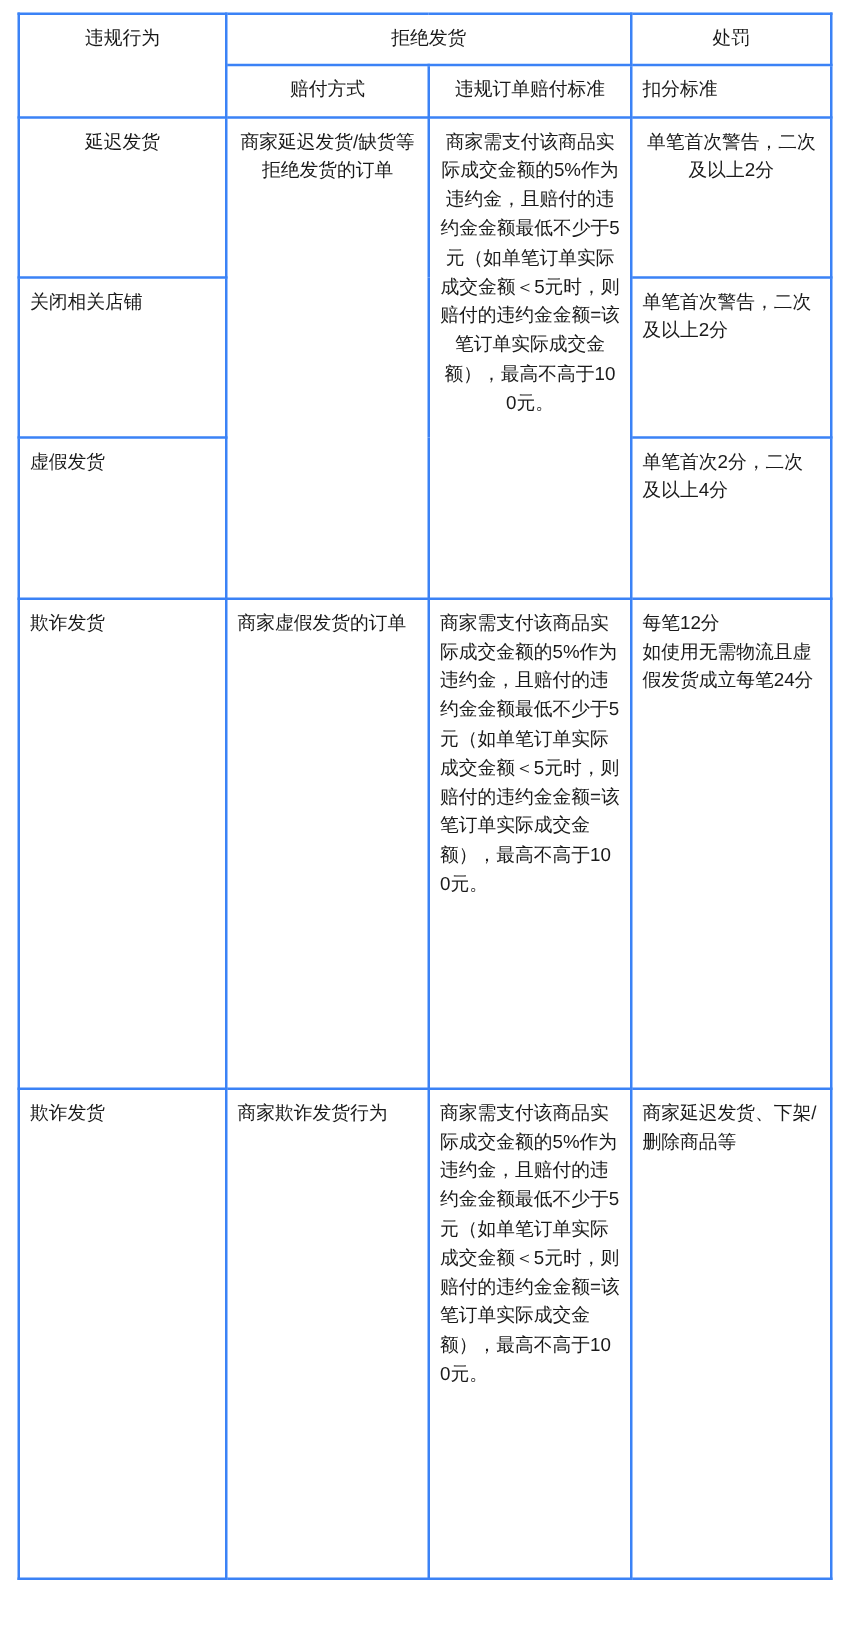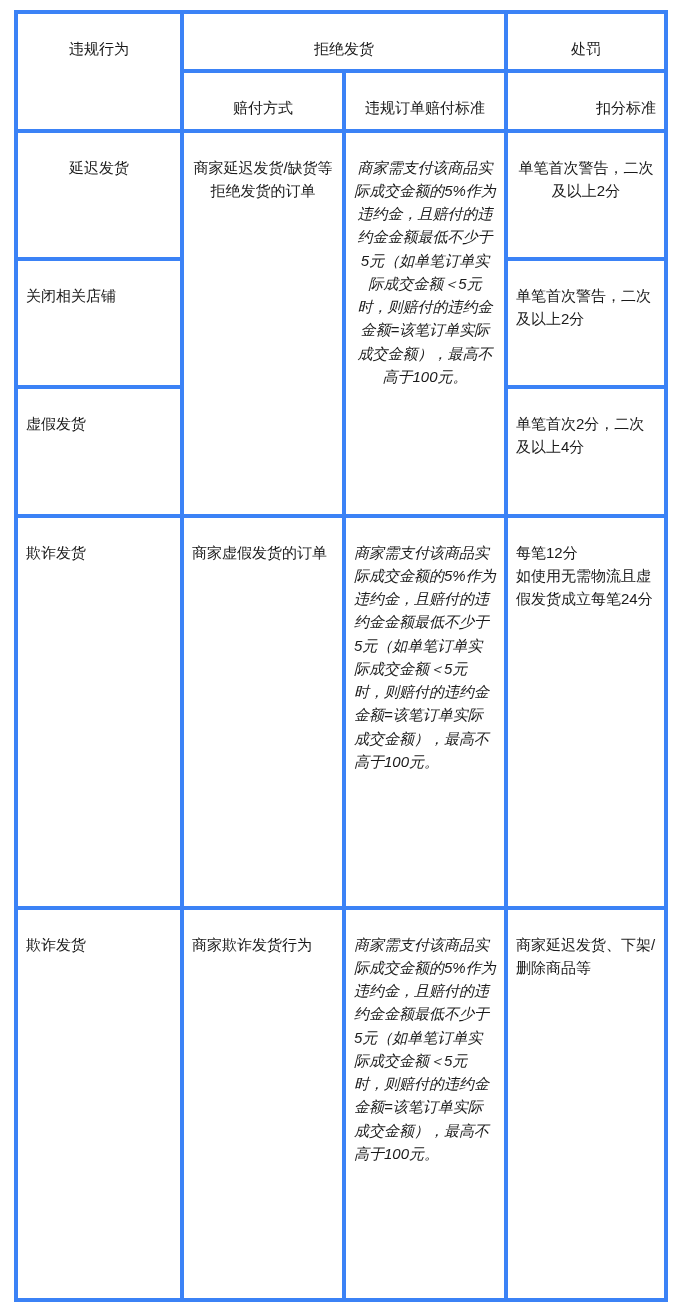--- a/index.html
+++ b/index.html
@@ -22,54 +22,53 @@
   }
   table.penalty-table {
     border-collapse: collapse;
     table-layout: fixed;
     width: 650px;
     font-size: 15px;
     line-height: 1.55;
   }
   table.penalty-table td,
   table.penalty-table th {
-    border: 4px solid #3b82f6;
+    border: 2px solid #3b82f6;
     vertical-align: top;
-    padding: 23px 8px 9px 8px;
+    padding: 7px 8px 9px 8px;
     box-sizing: border-box;
     font-weight: normal;
   }
   .col-a { width: 166px; }
   .col-b { width: 162px; }
   .col-c { width: 162px; }
   .col-d { width: 160px; }
 
   .hdr {
     text-align: center;
     font-weight: bold;
     vertical-align: middle;
     padding-top: 10px;
     padding-bottom: 10px;
   }
   .hdr-left {
-    text-align: right;
+    text-align: left;
   }
   .violation-cell {
     font-weight: bold;
     vertical-align: top;
   }
   .body-cell {
     vertical-align: top;
   }
   .tall {
     vertical-align: top;
   }
   .nowrapish {
     word-break: break-all;
-    font-style: italic;
   }
 </style>
 </head>
 <body>
 
 <div class="sheet">
   <table class="penalty-table">
     <colgroup>
       <col class="col-a">
       <col class="col-b">

